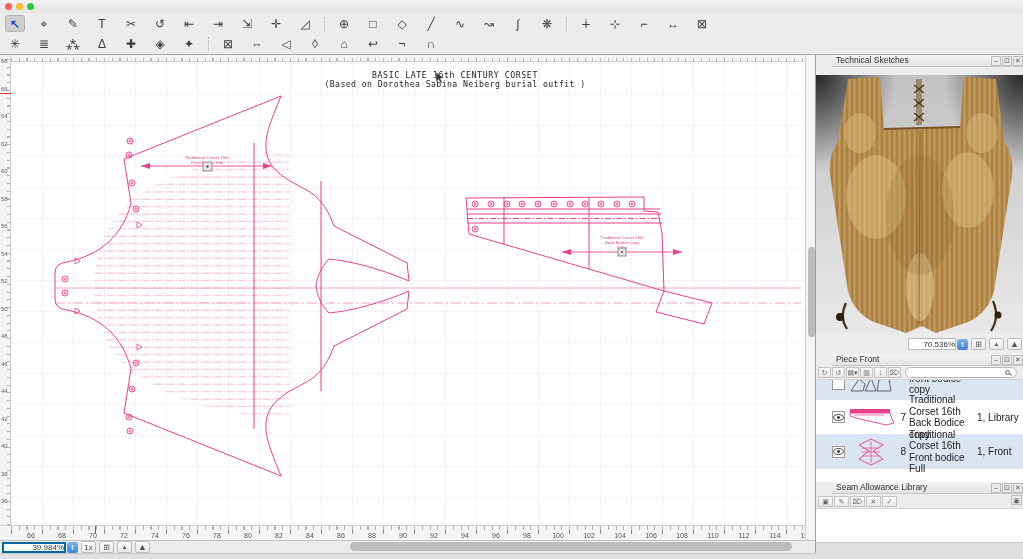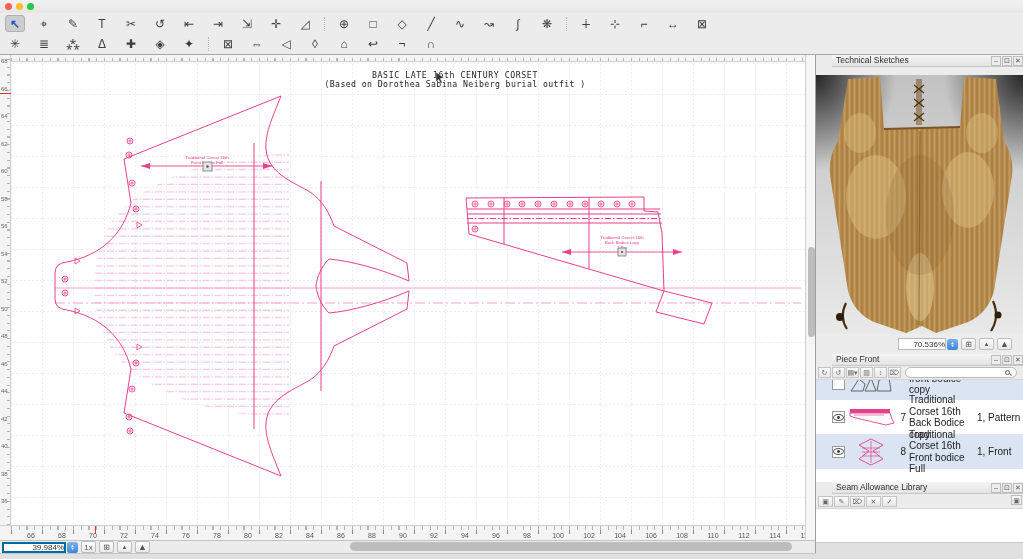--- a/index.html
+++ b/index.html
@@ -79,21 +79,21 @@
     font-size:7px; line-height:8px; text-align:center; margin-left:1px; }
   .side-imgbtn { width:11px; height:10px; border:1px solid #bdbdbd; background:#f2f2f2;
     color:#666; font-size:7px; line-height:9px; text-align:center; }
 
   #ts-item-row { position:relative; height:12px; background:#f7f7f7; border-bottom:1px solid #d8d8d8;
     font-size:8.5px; color:#333; padding-left:4px; display:flex; align-items:center; }
   #ts-item-row .side-imgbtn { position:absolute; right:1px; top:1px; }
   #photo-wrap { position:relative; height:259px; margin-top:8px; background:#c9c9c9; overflow:hidden; }
 
   #zoom-row { height:20px; display:flex; align-items:center; justify-content:flex-end;
-    padding-right:11px; background:#ececec; }
+    padding-right:1px; background:#ececec; }
   #zoom-rp-input { width:48px; height:12px; font-size:8px; text-align:right;
     border:1px solid #b9b9b9; background:#fff; color:#333;
     font-family:"Liberation Sans", sans-serif; }
 
   #pl-toolbar { height:14px; display:flex; align-items:center; padding-left:2px; background:#ececec;
     border-bottom:1px solid #d5d5d5; }
   .plb { width:13px; height:11px; border:1px solid #c4c4c4; background:linear-gradient(#fafafa,#e8e8e8);
     color:#666; font-size:7px; line-height:9px; text-align:center; margin-right:1px; }
   #pl-search { position:relative; margin-left:3px; width:112px; height:11px; border:1px solid #b9b9b9;
     border-radius:6px; background:#fff; }
@@ -529,21 +529,21 @@
         </span>
         <span class="pthumb">
           <svg width="50" height="22" viewBox="0 0 50 22">
             <rect x="4" y="3" width="40" height="4" fill="#e8418c"></rect>
             <path d="M4,7 L44,7 L46,13 L48,17 L40,19 L10,12 L4,10 Z" fill="none" stroke="#e8418c" stroke-width="0.9"></path>
             <path d="M8,9 L38,9" stroke="#e8418c" stroke-width="0.7"></path>
           </svg>
         </span>
         <span class="pnum">7</span>
         <span class="pname">Traditional Corset 16th Back Bodice copy</span>
-        <span class="pcount">1, Pattern</span>
+        <span class="pcount">1, Library</span>
       </div>
       <div class="prow alt" style="height:35px">
         <span class="eyebox">
           <svg width="11" height="7" viewBox="0 0 11 7">
             <ellipse cx="5.5" cy="3.5" rx="5" ry="3" fill="none" stroke="#333" stroke-width="0.9"></ellipse>
             <circle cx="5.5" cy="3.5" r="1.4" fill="#333"></circle>
           </svg>
         </span>
         <span class="pthumb">
           <svg width="34" height="30" viewBox="0 0 34 30">

